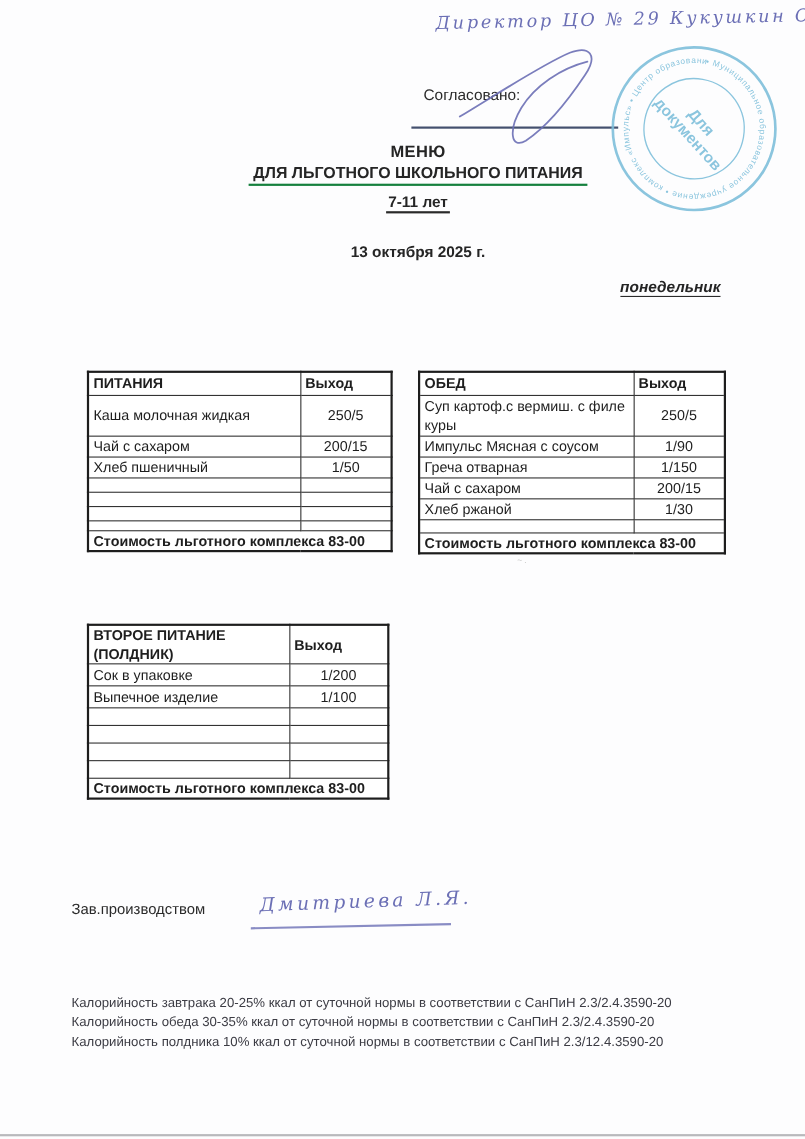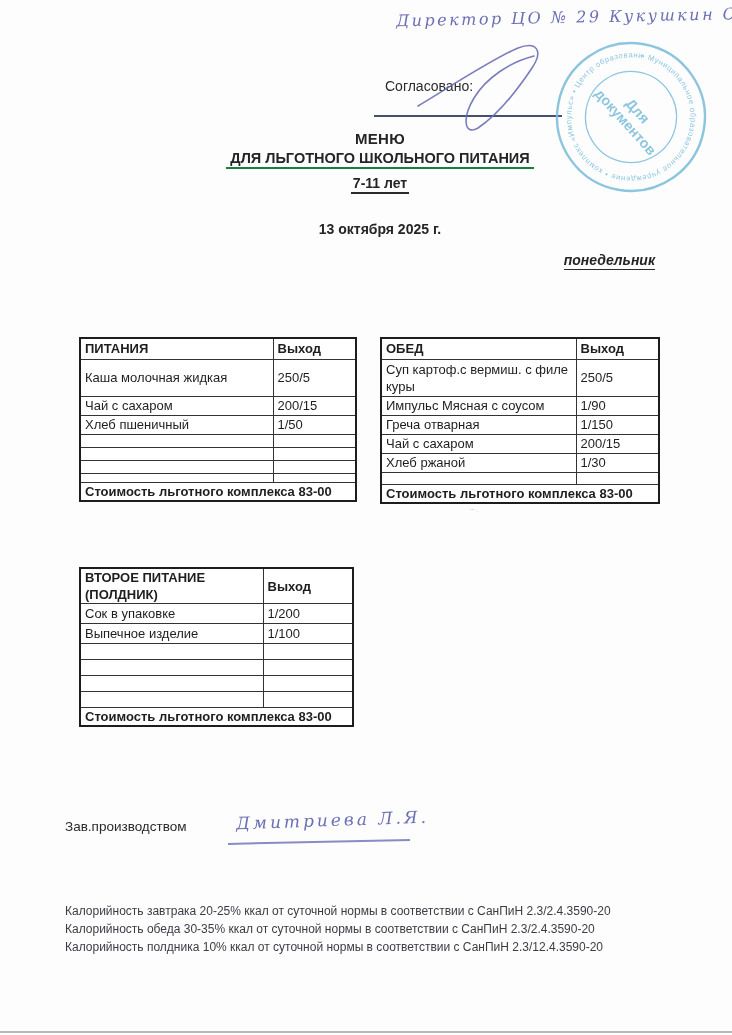--- a/index.html
+++ b/index.html
@@ -53,21 +53,21 @@
   
   table.menu{border-collapse:collapse;table-layout:fixed;background:#fff;}
   table.menu td{
     border:1px solid #333;
     font-size:13px;color:#1e1e1e;
     padding:0 4px;line-height:17px;
     overflow:hidden;vertical-align:middle;
   }
   table.menu{border:2px solid #1d1d1d;}
   td.hdr{font-weight:bold;font-size:13.5px;}
-  td.out{text-align:left;}
+  td.out{text-align:center;}
   td.tall{vertical-align:bottom;padding-bottom:1px;}
   td.footer-cell{font-weight:bold;font-size:13.5px;}
   .t-breakfast{left:79px;top:337px;width:276px;}
   .t-lunch{left:380px;top:337px;width:278px;}
   .t-snack{left:79px;top:567px;width:273px;}
   
   .footnotes{left:65px;top:902px;font-size:12px;color:#3c3c44;line-height:18px;}
   .prepared-label{left:65px;top:819px;font-size:13.5px;color:#2a2a2a;}
   
   .scan-bottom{left:0;top:1031px;width:732px;height:2px;background:#b9b9bc;}

